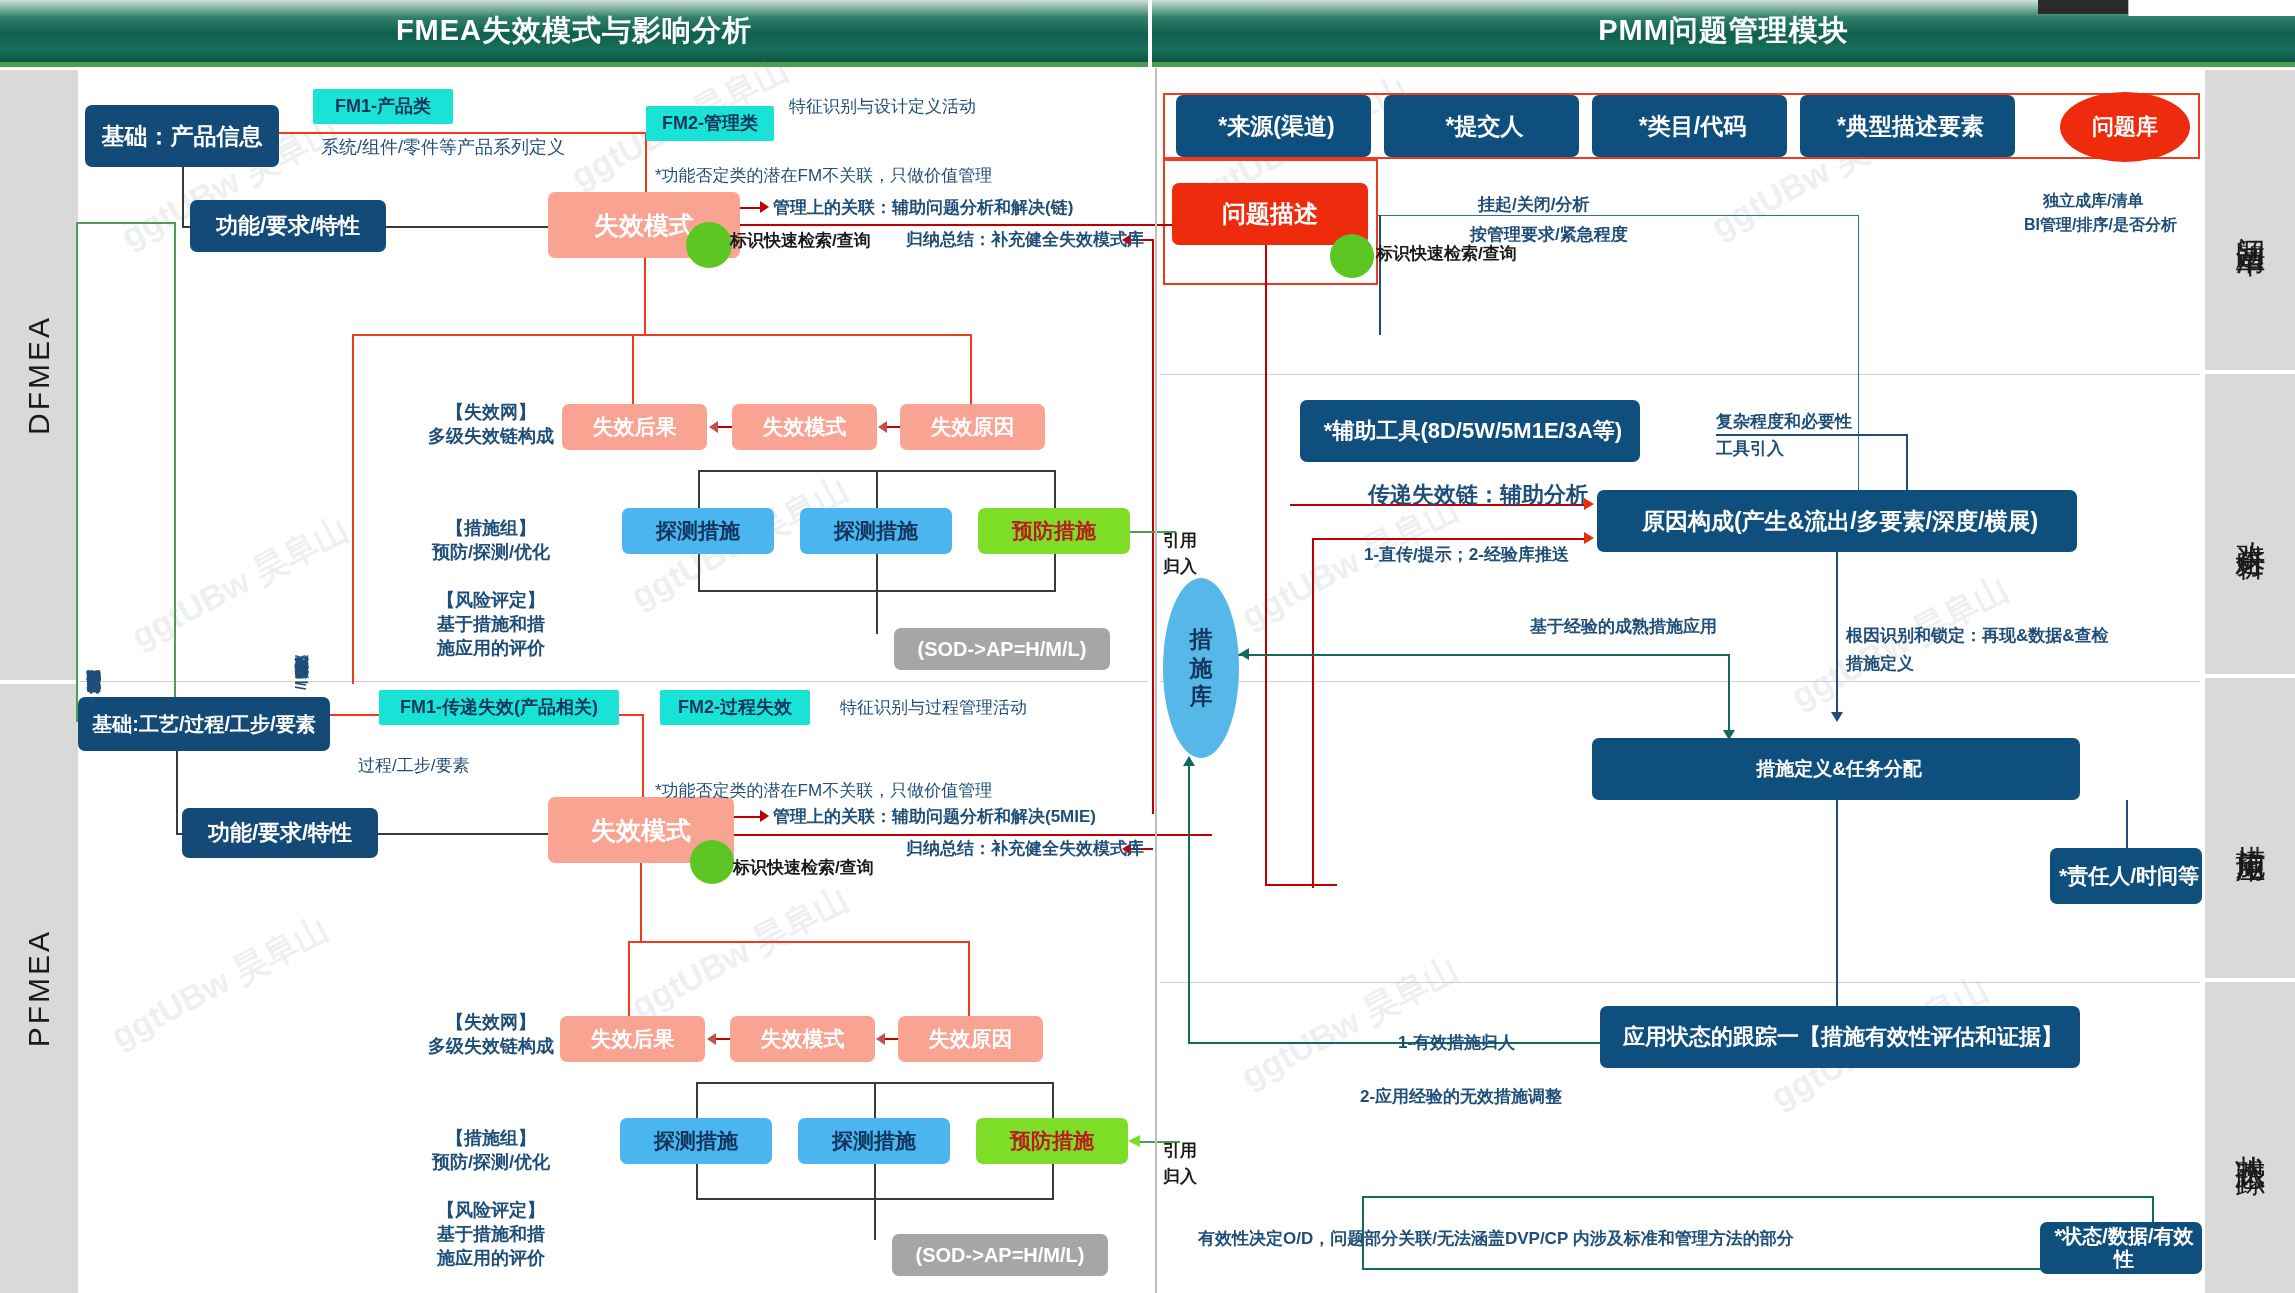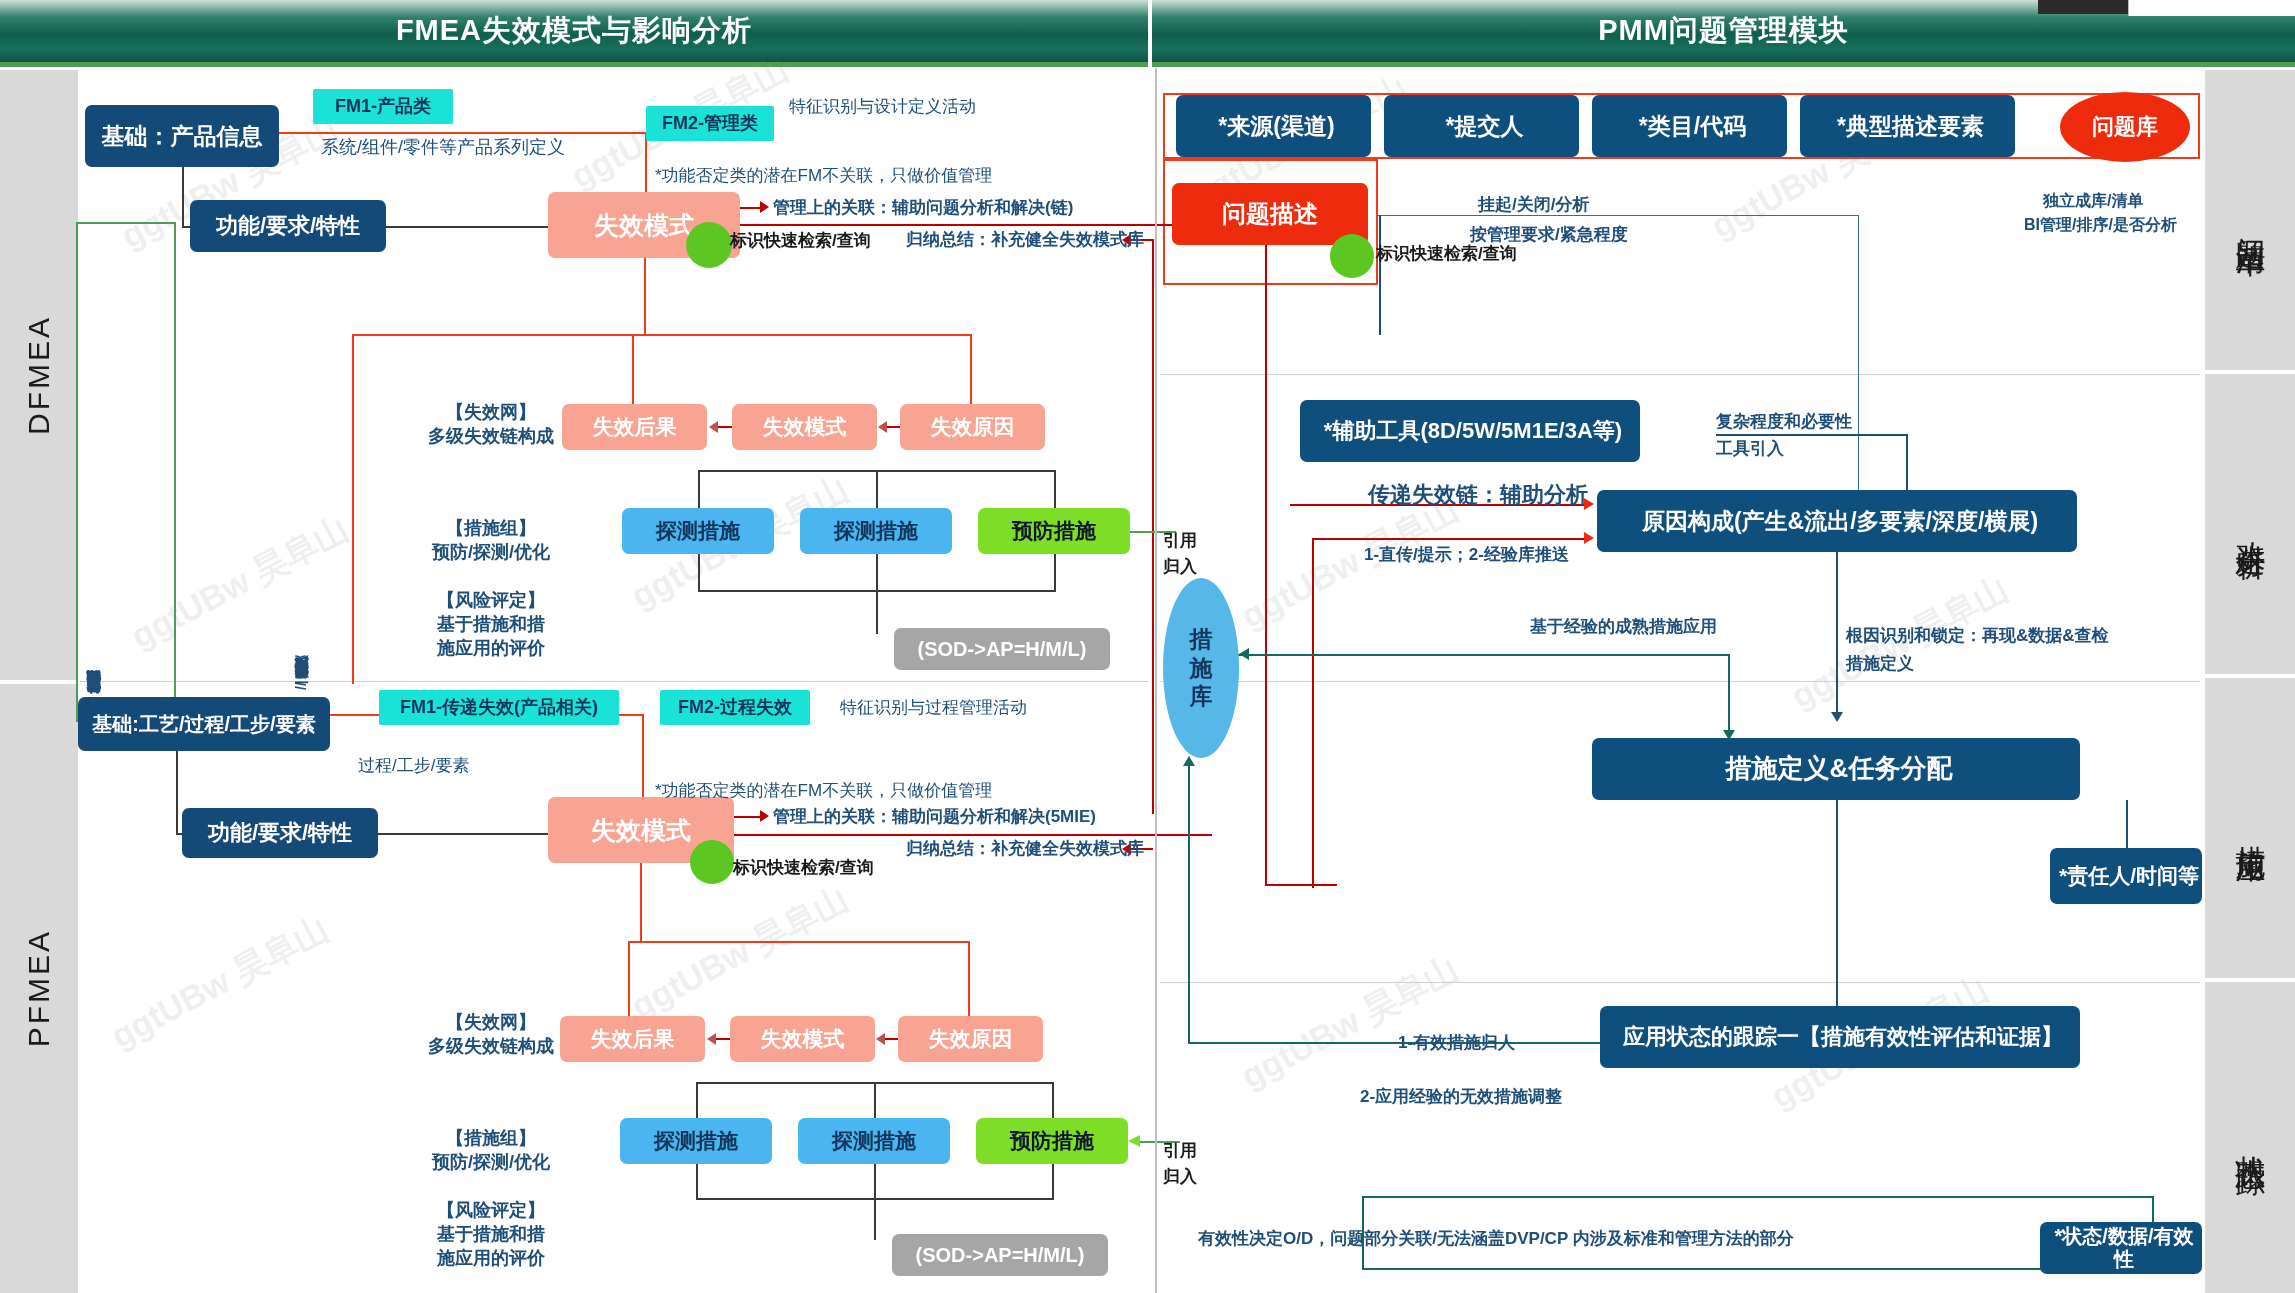--- a/index.html
+++ b/index.html
@@ -32,21 +32,21 @@
 
   
   .node { position:absolute; display:flex; align-items:center;
     justify-content:center; text-align:center; color:#fff;
     font-weight:bold; border-radius:7px; line-height:1.15; z-index:6; }
   .navy  { background:#134a78; }
   .navy2 { background:#0f4f7d;padding-left:6px; }
   .salmon{ background:#f9a392; }
   .red   { background:#ee2b0c; }
   .cyanb { background:#4ab5ee; color:#12355c; text-shadow:none; }
-  .green { background:#7ede27; color:#0f172a; }
+  .green { background:#7ede27; color:#b91c1c; }
   .grey  { background:#a6a6a6; color:#fff; }
   .teal  { background:#19e2d6; color:#12355c; border-radius:2px; font-weight:bold;}
   .ellipse { border-radius:50%; }
 
   
   .lbl { position:absolute; color:#1f4e79; font-size:15px; line-height:1.35;
     z-index:7; white-space:pre; }
   .lbl.dark  { color:#1a1a1a; }
   .lbl.bold  { font-weight:bold; }
   .lbl.center{ text-align:center; }
@@ -325,21 +325,21 @@
   <div class="lbl bold" style="left:1364px; top:544px; font-size:17px;">1-直传/提示；2-经验库推送</div>
   <div class="ln v cRd" style="left:1312px; top:538px; height:350px;"></div>
 
   <div class="lbl bold" style="left:1530px; top:616px; font-size:17px;">基于经验的成熟措施应用</div>
   <div class="lbl bold" style="left:1846px; top:625px; font-size:17px;">根因识别和锁定：再现&amp;数据&amp;查检</div>
   <div class="lbl bold" style="left:1846px; top:653px; font-size:17px;">措施定义</div>
 
   <div class="ln v cN" style="left:1836px; top:552px; height:160px;"></div>
   <div class="arrow ar-u" style="left:1831px; top:712px; border-top:10px solid #1f4e79;"></div>
 
-  <div class="node navy2" style="left:1592px; top:738px; width:488px; height:62px; font-size:26px;">措施定义&amp;任务分配</div>
+  <div class="node navy2" style="left:1592px; top:738px; width:488px; height:62px; font-size:19px;">措施定义&amp;任务分配</div>
   <div class="node navy2" style="left:2050px; top:848px; width:152px; height:56px; font-size:21px;">*责任人/时间等</div>
   <div class="ln v cN" style="left:2126px; top:800px; height:48px;"></div>
 
   <div class="ln h cT" style="left:1188px; top:654px; width:542px;"></div>
   <div class="ln v cT" style="left:1728px; top:654px; height:76px;"></div>
   <div class="arrow ar-u" style="left:1723px; top:730px; border-top:10px solid #13695f;"></div>
 
   <div class="node navy2" style="left:1600px; top:1006px; width:480px; height:62px; font-size:22px;">应用状态的跟踪一【措施有效性评估和证据】</div>
   <div class="ln v cN" style="left:1836px; top:800px; height:206px;"></div>
 

